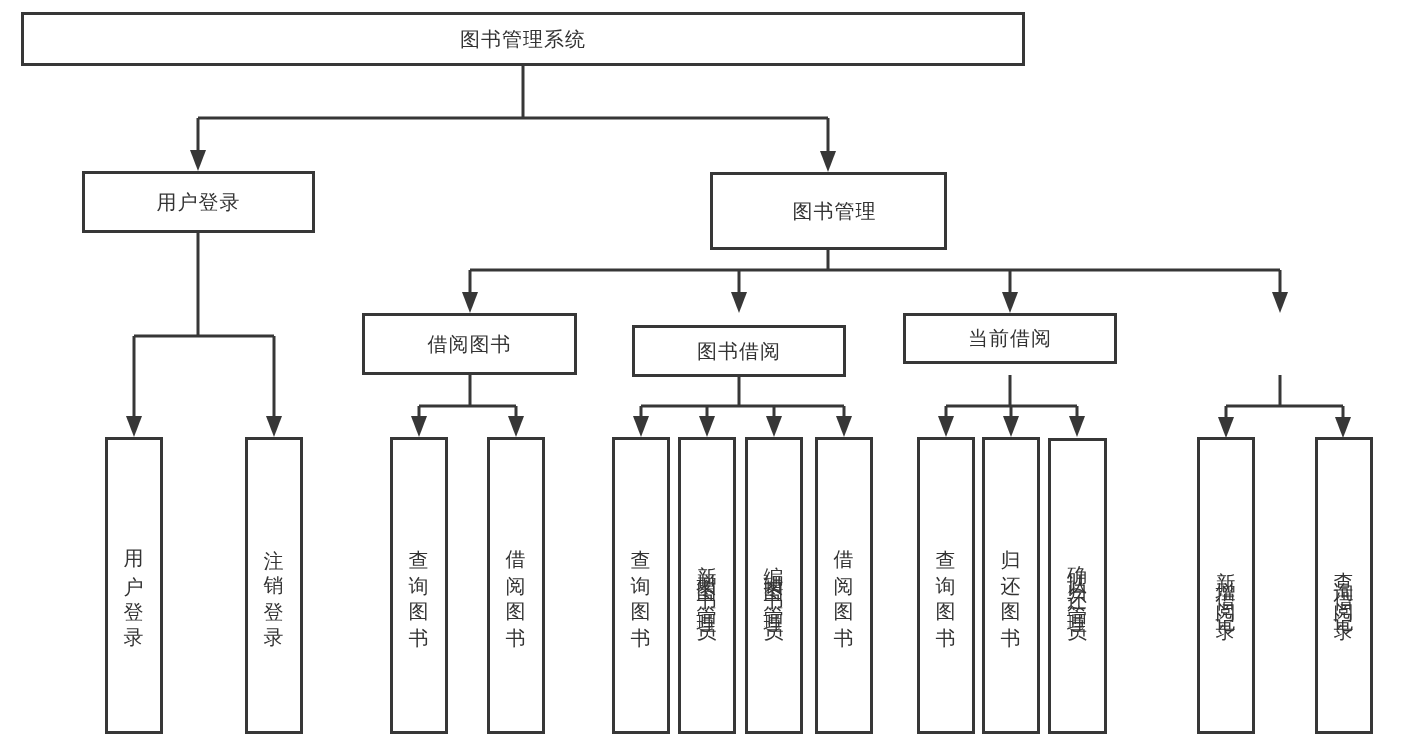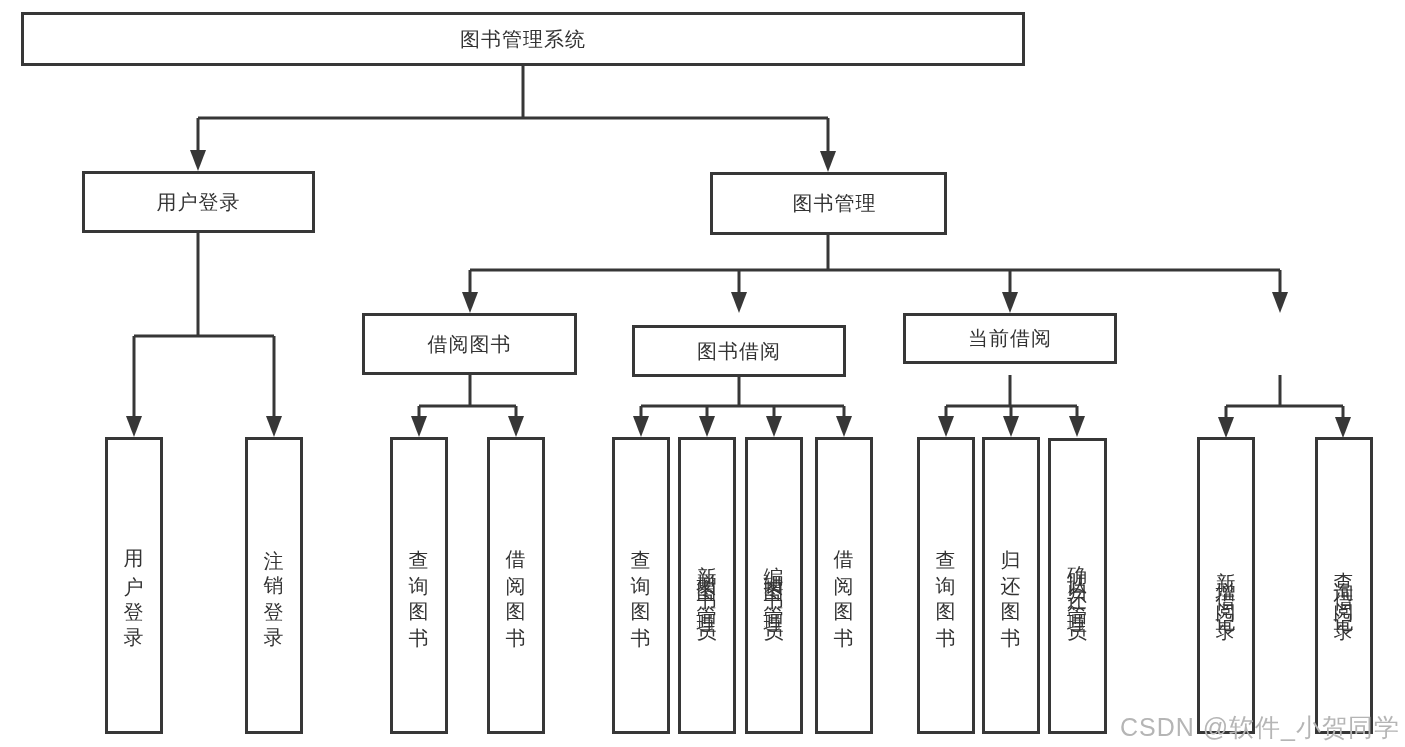--- a/index.html
+++ b/index.html
@@ -109,21 +109,21 @@
       <polygon points="938,416 954,416 946,437" fill="#373737"></polygon>
       <polygon points="1003,416 1019,416 1011,437" fill="#373737"></polygon>
       <polygon points="1069,416 1085,416 1077,437" fill="#373737"></polygon>
       <polygon points="1218,417 1234,417 1226,438" fill="#373737"></polygon>
       <polygon points="1335,417 1351,417 1343,438" fill="#373737"></polygon>
     </svg>
 
   <div class="node h-node" style="left:21px;top:12px;width:1004px;height:54px;">图书管理系统</div>
 
   <div class="node h-node" style="left:82px;top:171px;width:233px;height:62px;">用户登录</div>
-  <div class="node h-node" style="left:710px;top:172px;width:237px;height:63px;padding-left:12px;">图书管理</div>
+  <div class="node h-node" style="left:710px;top:172px;width:237px;height:78px;padding-left:12px;">图书管理</div>
 
   <div class="node h-node" style="left:362px;top:313px;width:215px;height:62px;">借阅图书</div>
   <div class="node h-node" style="left:632px;top:325px;width:214px;height:52px;">图书借阅</div>
   <div class="node h-node" style="left:903px;top:313px;width:214px;height:51px;">当前借阅</div>
 
   <div class="node leaf ls4" style="left:105px;top:437px;width:58px;height:297px;">
        <span>用户登录</span>
     </div>
   <div class="node leaf ls4" style="left:245px;top:437px;width:58px;height:297px;">
        <span>注销登录</span>
@@ -159,14 +159,13 @@
        <span>确认归还（管理员）</span>
     </div>
 
   <div class="node leaf ls6" style="left:1197px;top:437px;width:58px;height:297px;">
        <span>新增借阅记录</span>
     </div>
   <div class="node leaf ls6" style="left:1315px;top:437px;width:58px;height:297px;">
        <span>查询借阅记录</span>
     </div>
 
-  <div id="watermark">CSDN @软件_小贺同学</div>
 </div>
 
 </body></html>

